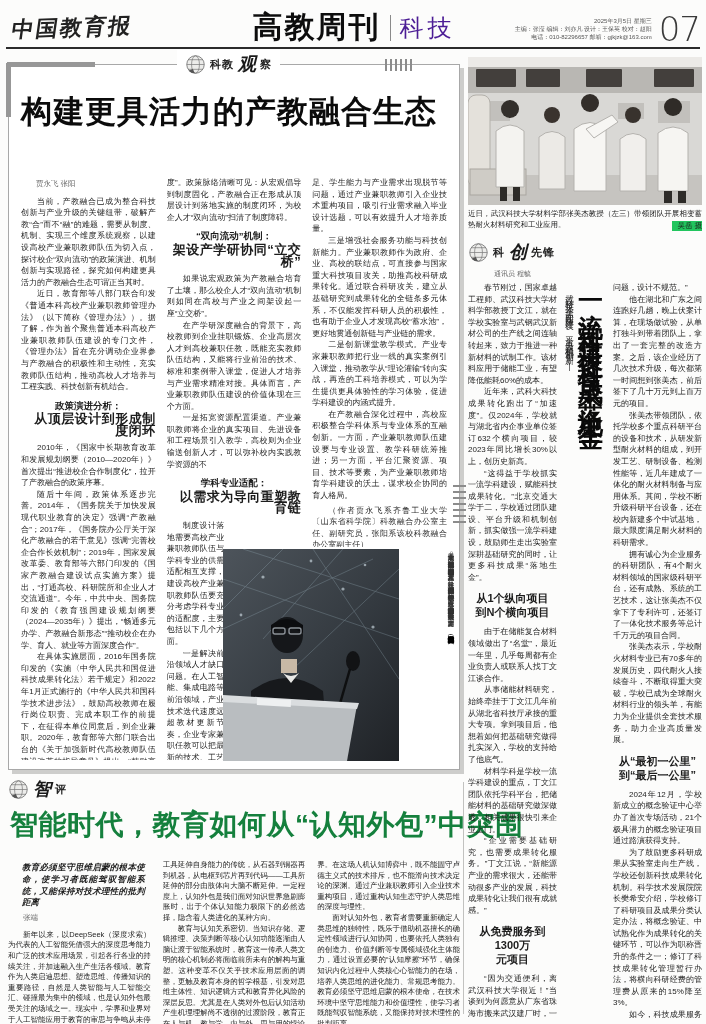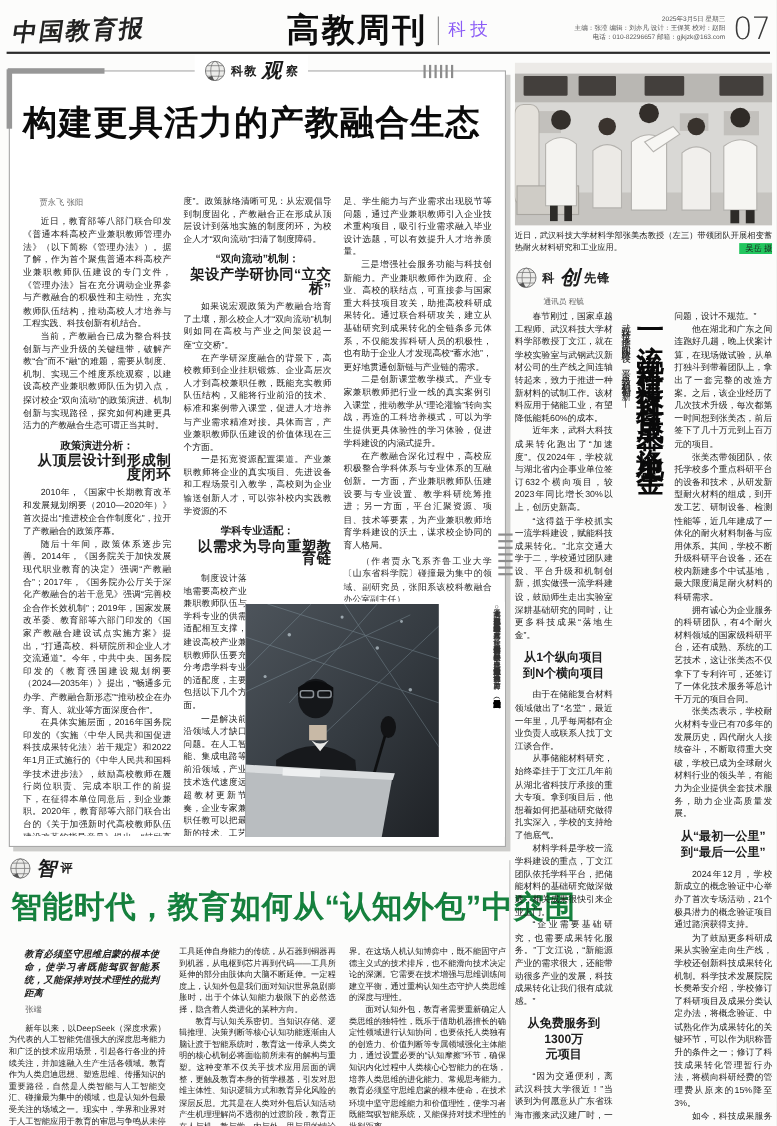--- a/index.html
+++ b/index.html
@@ -12,24 +12,24 @@
   
   .masthead { position:absolute; left:8px; right:6px; top:6px; height:40px; }
   .logo {
     position:absolute; left:4px; top:7px; font-family:"DejaVu Serif", serif;
     font-size:22px; font-weight:bold; color:#222; letter-spacing:2px;
     transform:skewX(-10deg) rotate(-2deg);
   }
   .center-title { position:absolute; left:0; right:0; top:1px; text-align:center; }
   .weekly { font-size:30px; font-weight:800; color:#0d0d0d; letter-spacing:2px; vertical-align:middle; }
   .vdiv { display:inline-block; width:1px; height:26px; background:#8a8a8a; margin:0 9px; vertical-align:middle; }
-  .section-name { font-size:16px; font-weight:400; color:#8b5cf6; letter-spacing:4px; vertical-align:middle; }
+  .section-name { font-size:24px; font-weight:400; color:#4c1d95; letter-spacing:4px; vertical-align:middle; }
   .m-right { position:absolute; right:0; top:3px; display:flex; align-items:center; gap:7px; }
   .m-info { font-size:6px; line-height:8px; color:#555; text-align:right; }
-  .pageno { font-family:"DejaVu Sans", sans-serif; font-size:28px; font-weight:200; color:#3a3a3a; letter-spacing:-1px; }
+  .pageno { font-family:"DejaVu Sans", sans-serif; font-size:34px; font-weight:200; color:#3a3a3a; letter-spacing:-1px; }
   .mast-rule { position:absolute; left:6px; right:6px; top:47px; height:2px; background:#2b2b2b; }
 
   
   .obs-box {
     position:absolute; left:8px; top:64px; width:452px; height:706px;
     border:1px solid #a8a8a8; background:#fff; box-shadow:4px 4px 0 #cdcdcb;
   }
   .corner-h { position:absolute; left:-2px; top:-3px; width:88px; height:5px; background:#979797; }
   .corner-v { position:absolute; left:-3px; top:-2px; width:5px; height:54px; background:#979797; }
   .hash-top { position:absolute; left:376px; top:-6px; display:flex; gap:3px; }
@@ -137,22 +137,22 @@
       <span class="badge-pre">科教</span>
         <span class="badge-big">观</span>
         <span class="badge-post">察</span>
     </div>
 
     <h1 class="obs-title">构建更具活力的产教融合生态</h1>
 
     <div class="obs-cols">
       <div class="col">
           <div class="blk-by">贾永飞 张阳</div>
+          <div class="blk-p">当前，产教融合已成为整合科技创新与产业升级的关键纽带，破解产教“合”而不“融”的难题，需要从制度、机制、实现三个维度系统观察，以建设高校产业兼职教师队伍为切入点，探讨校企“双向流动”的政策演进、机制创新与实现路径，探究如何构建更具活力的产教融合生态可谓正当其时。</div>
           <div class="blk-p">近日，教育部等八部门联合印发《普通本科高校产业兼职教师管理办法》（以下简称《管理办法》）。据了解，作为首个聚焦普通本科高校产业兼职教师队伍建设的专门文件，《管理办法》旨在充分调动企业界参与产教融合的积极性和主动性，充实教师队伍结构，推动高校人才培养与工程实践、科技创新有机结合。</div>
-          <div class="blk-p">当前，产教融合已成为整合科技创新与产业升级的关键纽带，破解产教“合”而不“融”的难题，需要从制度、机制、实现三个维度系统观察，以建设高校产业兼职教师队伍为切入点，探讨校企“双向流动”的政策演进、机制创新与实现路径，探究如何构建更具活力的产教融合生态可谓正当其时。</div>
           <div class="blk-hs">
             <div class="hs-a">政策演进分析：</div>
             <div class="hs-b">从顶层设计到形成制度闭环</div>
           </div>
           <div class="blk-p">2010年，《国家中长期教育改革和发展规划纲要（2010—2020年）》首次提出“推进校企合作制度化”，拉开了产教融合的政策序幕。</div>
           <div class="blk-p">随后十年间，政策体系逐步完善。2014年，《国务院关于加快发展现代职业教育的决定》强调“产教融合”；2017年，《国务院办公厅关于深化产教融合的若干意见》强调“完善校企合作长效机制”；2019年，国家发展改革委、教育部等六部门印发的《国家产教融合建设试点实施方案》提出，“打通高校、科研院所和企业人才交流通道”。今年，中共中央、国务院印发的《教育强国建设规划纲要（2024—2035年）》提出，“畅通多元办学、产教融合新形态”“推动校企在办学、育人、就业等方面深度合作”。</div>
           <div class="blk-p">在具体实施层面，2016年国务院印发的《实施〈中华人民共和国促进科技成果转化法〉若干规定》和2022年1月正式施行的《中华人民共和国科学技术进步法》，鼓励高校教师在履行岗位职责、完成本职工作的前提下，在征得本单位同意后，到企业兼职。2020年，教育部等六部门联合出台的《关于加强新时代高校教师队伍建设改革的指导意见》提出，“鼓励高校与大中型企事业单位共建教师培养培训基地，支持高校专业教师与行业企业人才队伍交流融合，提升教师实践能力和创新能力”“建立健全高校教师兼职和兼职教师管理制</div>
         </div>
       <div class="col">
           <div class="blk-pc">度”。政策脉络清晰可见：从宏观倡导到制度固化，产教融合正在形成从顶层设计到落地实施的制度闭环，为校企人才“双向流动”扫清了制度障碍。</div>
@@ -169,21 +169,21 @@
           </div>
           <div class="blk-fl"></div>
           <div class="blk-p">制度设计落地需要高校产业兼职教师队伍与学科专业的供需适配相互支撑，建设高校产业兼职教师队伍要充分考虑学科专业的适配度，主要包括以下几个方面。</div>
           <div class="blk-p">一是解决前沿领域人才缺口问题。在人工智能、集成电路等前沿领域，产业技术迭代速度远超教材更新节奏，企业专家兼职任教可以把最新的技术、工艺和标准第一时间带进课堂，填补学科专业设置与产业需求之间的时间差。</div>
         </div>
       <div class="col">
           <div class="blk-pc">足、学生能力与产业需求出现脱节等问题，通过产业兼职教师引入企业技术重构项目，吸引行业需求融入毕业设计选题，可以有效提升人才培养质量。</div>
           <div class="blk-p">三是增强社会服务功能与科技创新能力。产业兼职教师作为政府、企业、高校的联结点，可直接参与国家重大科技项目攻关，助推高校科研成果转化。通过联合科研攻关，建立从基础研究到成果转化的全链条多元体系，不仅能发挥科研人员的积极性，也有助于企业人才发现高校“蓄水池”，更好地贯通创新链与产业链的需求。</div>
           <div class="blk-p">二是创新课堂教学模式。产业专家兼职教师把行业一线的真实案例引入课堂，推动教学从“理论灌输”转向实战，再造的工科培养模式，可以为学生提供更具体验性的学习体验，促进学科建设的内涵式提升。</div>
           <div class="blk-p">在产教融合深化过程中，高校应积极整合学科体系与专业体系的互融创新。一方面，产业兼职教师队伍建设要与专业设置、教学科研统筹推进；另一方面，平台汇聚资源、项目、技术等要素，为产业兼职教师培育学科建设的沃土，谋求校企协同的育人格局。</div>
-          <div class="blk-cr">（作者贾永飞系齐鲁工业大学〔山东省科学院〕碰撞最为集中的领域、副研究员，张阳系该校科教融合办公室副主任）</div>
+          <div class="blk-cr">（作者贾永飞系齐鲁工业大学〔山东省科学院〕科教融合办公室主任、副研究员，张阳系该校科教融合办公室副主任）</div>
         </div>
     </div>
 
     <figure class="obs-photo">
       <svg width="176" height="212" viewBox="0 0 176 212">
         <defs>
           <linearGradient id="pbg" x1="0" y1="0" x2="1" y2="1">
             <stop offset="0" stop-color="#4d545b"></stop>
               <stop offset="0.55" stop-color="#343a40"></stop>
               <stop offset="1" stop-color="#1f2226"></stop>
@@ -243,21 +243,21 @@
       <div class="ccol">
           <div class="blk-lead">教育必须坚守思维启蒙的根本使命，使学习者既能驾驭智能系统，又能保持对技术理性的批判距离</div>
           <div class="blk-by">张端</div>
           <div class="blk-p">新年以来，以DeepSeek（深度求索）为代表的人工智能凭借强大的深度思考能力和广泛的技术应用场景，引起各行各业的持续关注，并加速融入生产生活各领域。教育作为人类启迪思想、塑造思维、传播知识的重要路径，自然是人类智能与人工智能交汇、碰撞最为集中的领域，也是认知外包最受关注的场域之一。现实中，学界和业界对于人工智能应用于教育的审思与争鸣从未停歇，“AI（人工智能）幻觉”“黑箱效应”“数据偏见”等问题随着人工智能普及而不断显现，更加剧了人们对认知外包的担忧和反思，引发了对智能时代教育意义和方式的深度探讨。</div>
         </div>
       <div class="ccol">
           <div class="blk-pc">工具延伸自身能力的传统，从石器到铜器再到机器，从电枢到芯片再到代码——工具所延伸的部分由肢体向大脑不断延伸。一定程度上，认知外包是我们面对知识世界急剧膨胀时，出于个体认知能力极限下的必然选择，隐含着人类进化的某种方向。</div>
           <div class="blk-p">教育与认知关系密切。当知识存储、逻辑推理、决策判断等核心认知功能逐渐由人脑让渡于智能系统时，教育这一传承人类文明的核心机制必将面临前所未有的解构与重塑。这种变革不仅关乎技术应用层面的调整，更触及教育本身的哲学根基，引发对思维主体性、知识逻辑方式和教育异化风险的深层反思。尤其是在人类对外包后认知活动产生机理理解尚不透彻的过渡阶段，教育正在人与机、教与学、内与外、思与用的悖论中艰难抉择。以DeepSeek为例，横空出世的卓越算法架构提供了重要变革契机，但在错综复杂的应用场域中，虚假信息的无意编造和内容杜撰等“AI幻觉”，人工智能模型失控风险的“黑箱效应”则勾勒了我们的理解边</div>
         </div>
       <div class="ccol">
-          <div class="blk-pc">界。在这场人机认知博弈中，既不能固守卢德主义式的技术排斥，也不能滑向技术决定论的深渊。它需要在技术增强与思维训练间建立平衡，通过重构认知生态守护人类思维的深度与理性。</div>
+          <div class="blk-pc">界。在这场人机认知博弈中，既不能固守卢德主义式的技术排斥，也不能滑向技术决定论的深渊。通过产业兼职教师引入企业技术重构项目，通过重构认知生态守护人类思维的深度与理性。</div>
           <div class="blk-p">面对认知外包，教育者需要重新确定人类思维的独特性，既乐于借助机器擅长的确定性领域进行认知协同，也要依托人类独有的创造力、价值判断等专属领域强化主体能力，通过设置必要的“认知摩擦”环节，确保知识内化过程中人类核心心智能力的在场，培养人类思维的进化能力、常规思考能力。教育必须坚守思维启蒙的根本使命，在技术环境中坚守思维能力和价值理性，使学习者既能驾驭智能系统，又能保持对技术理性的批判距离。</div>
           <div class="blk-crr">（作者系扬州大学教育科学学院副研究员）</div>
         </div>
     </div>
   </section>
 
   <aside class="pioneer">
     <figure class="lab-photo">
       <svg width="234" height="148" viewBox="0 0 234 148">
         <rect width="234" height="148" fill="#d9d8d5"></rect>

